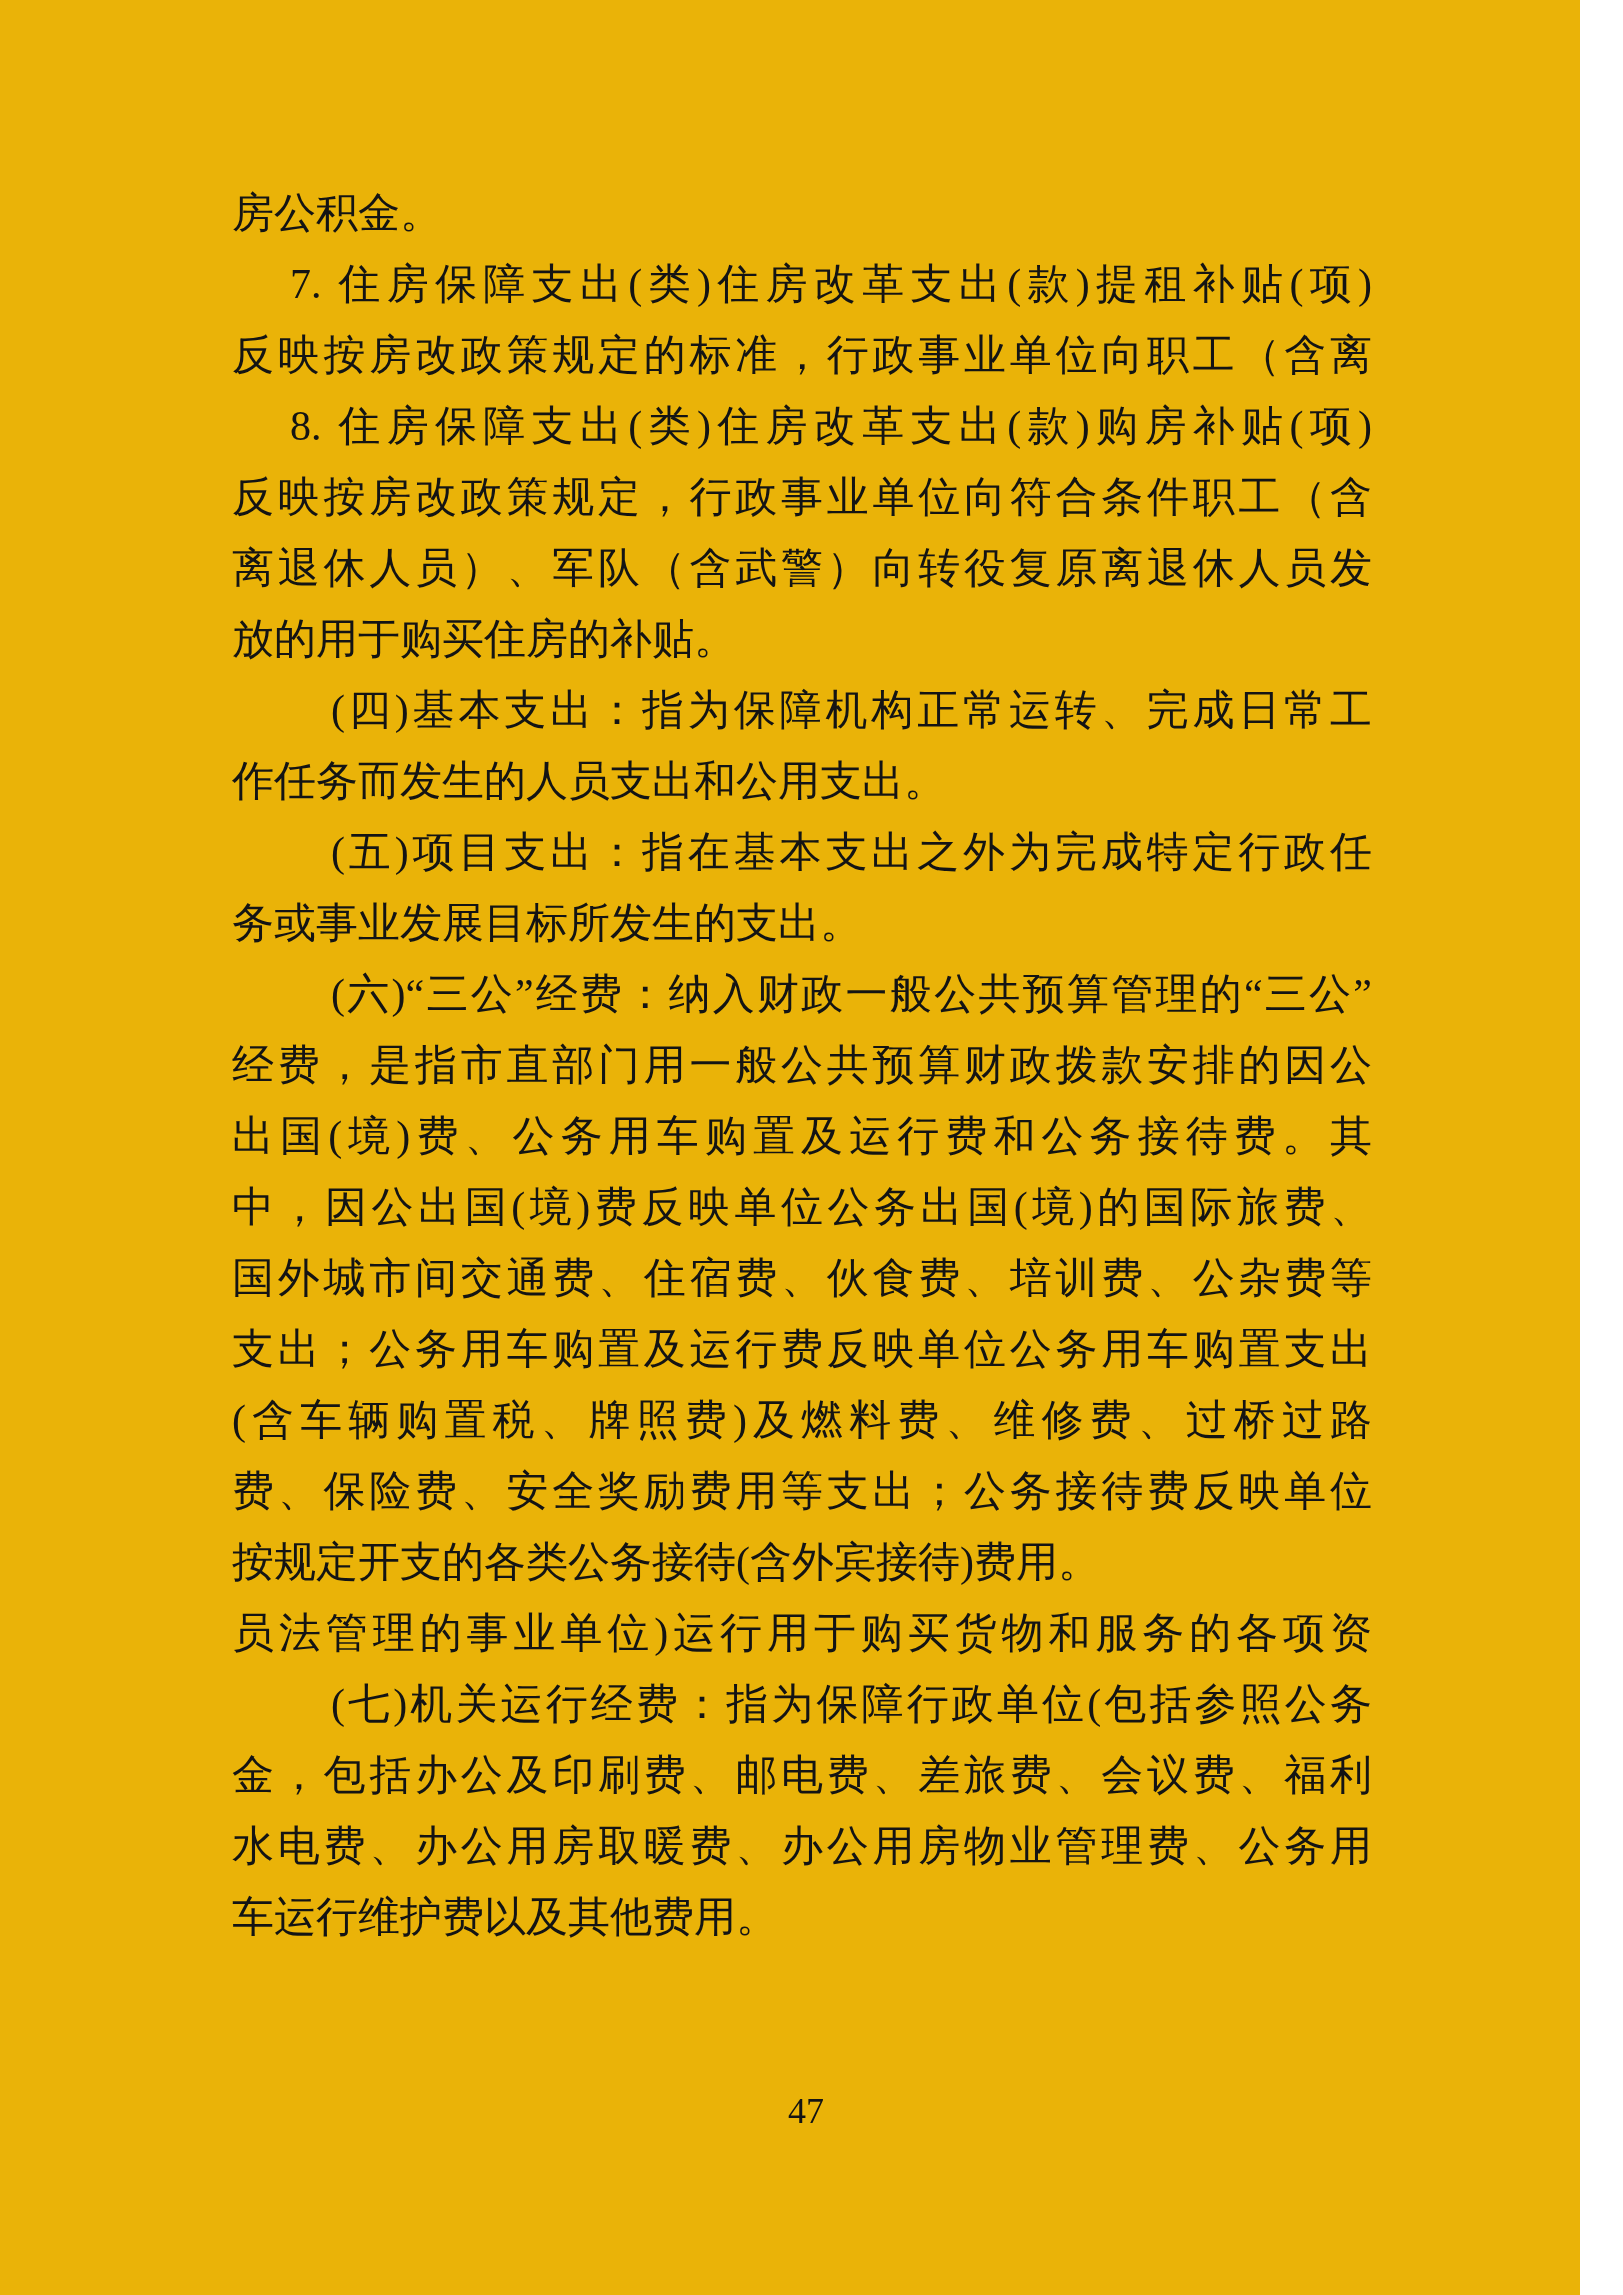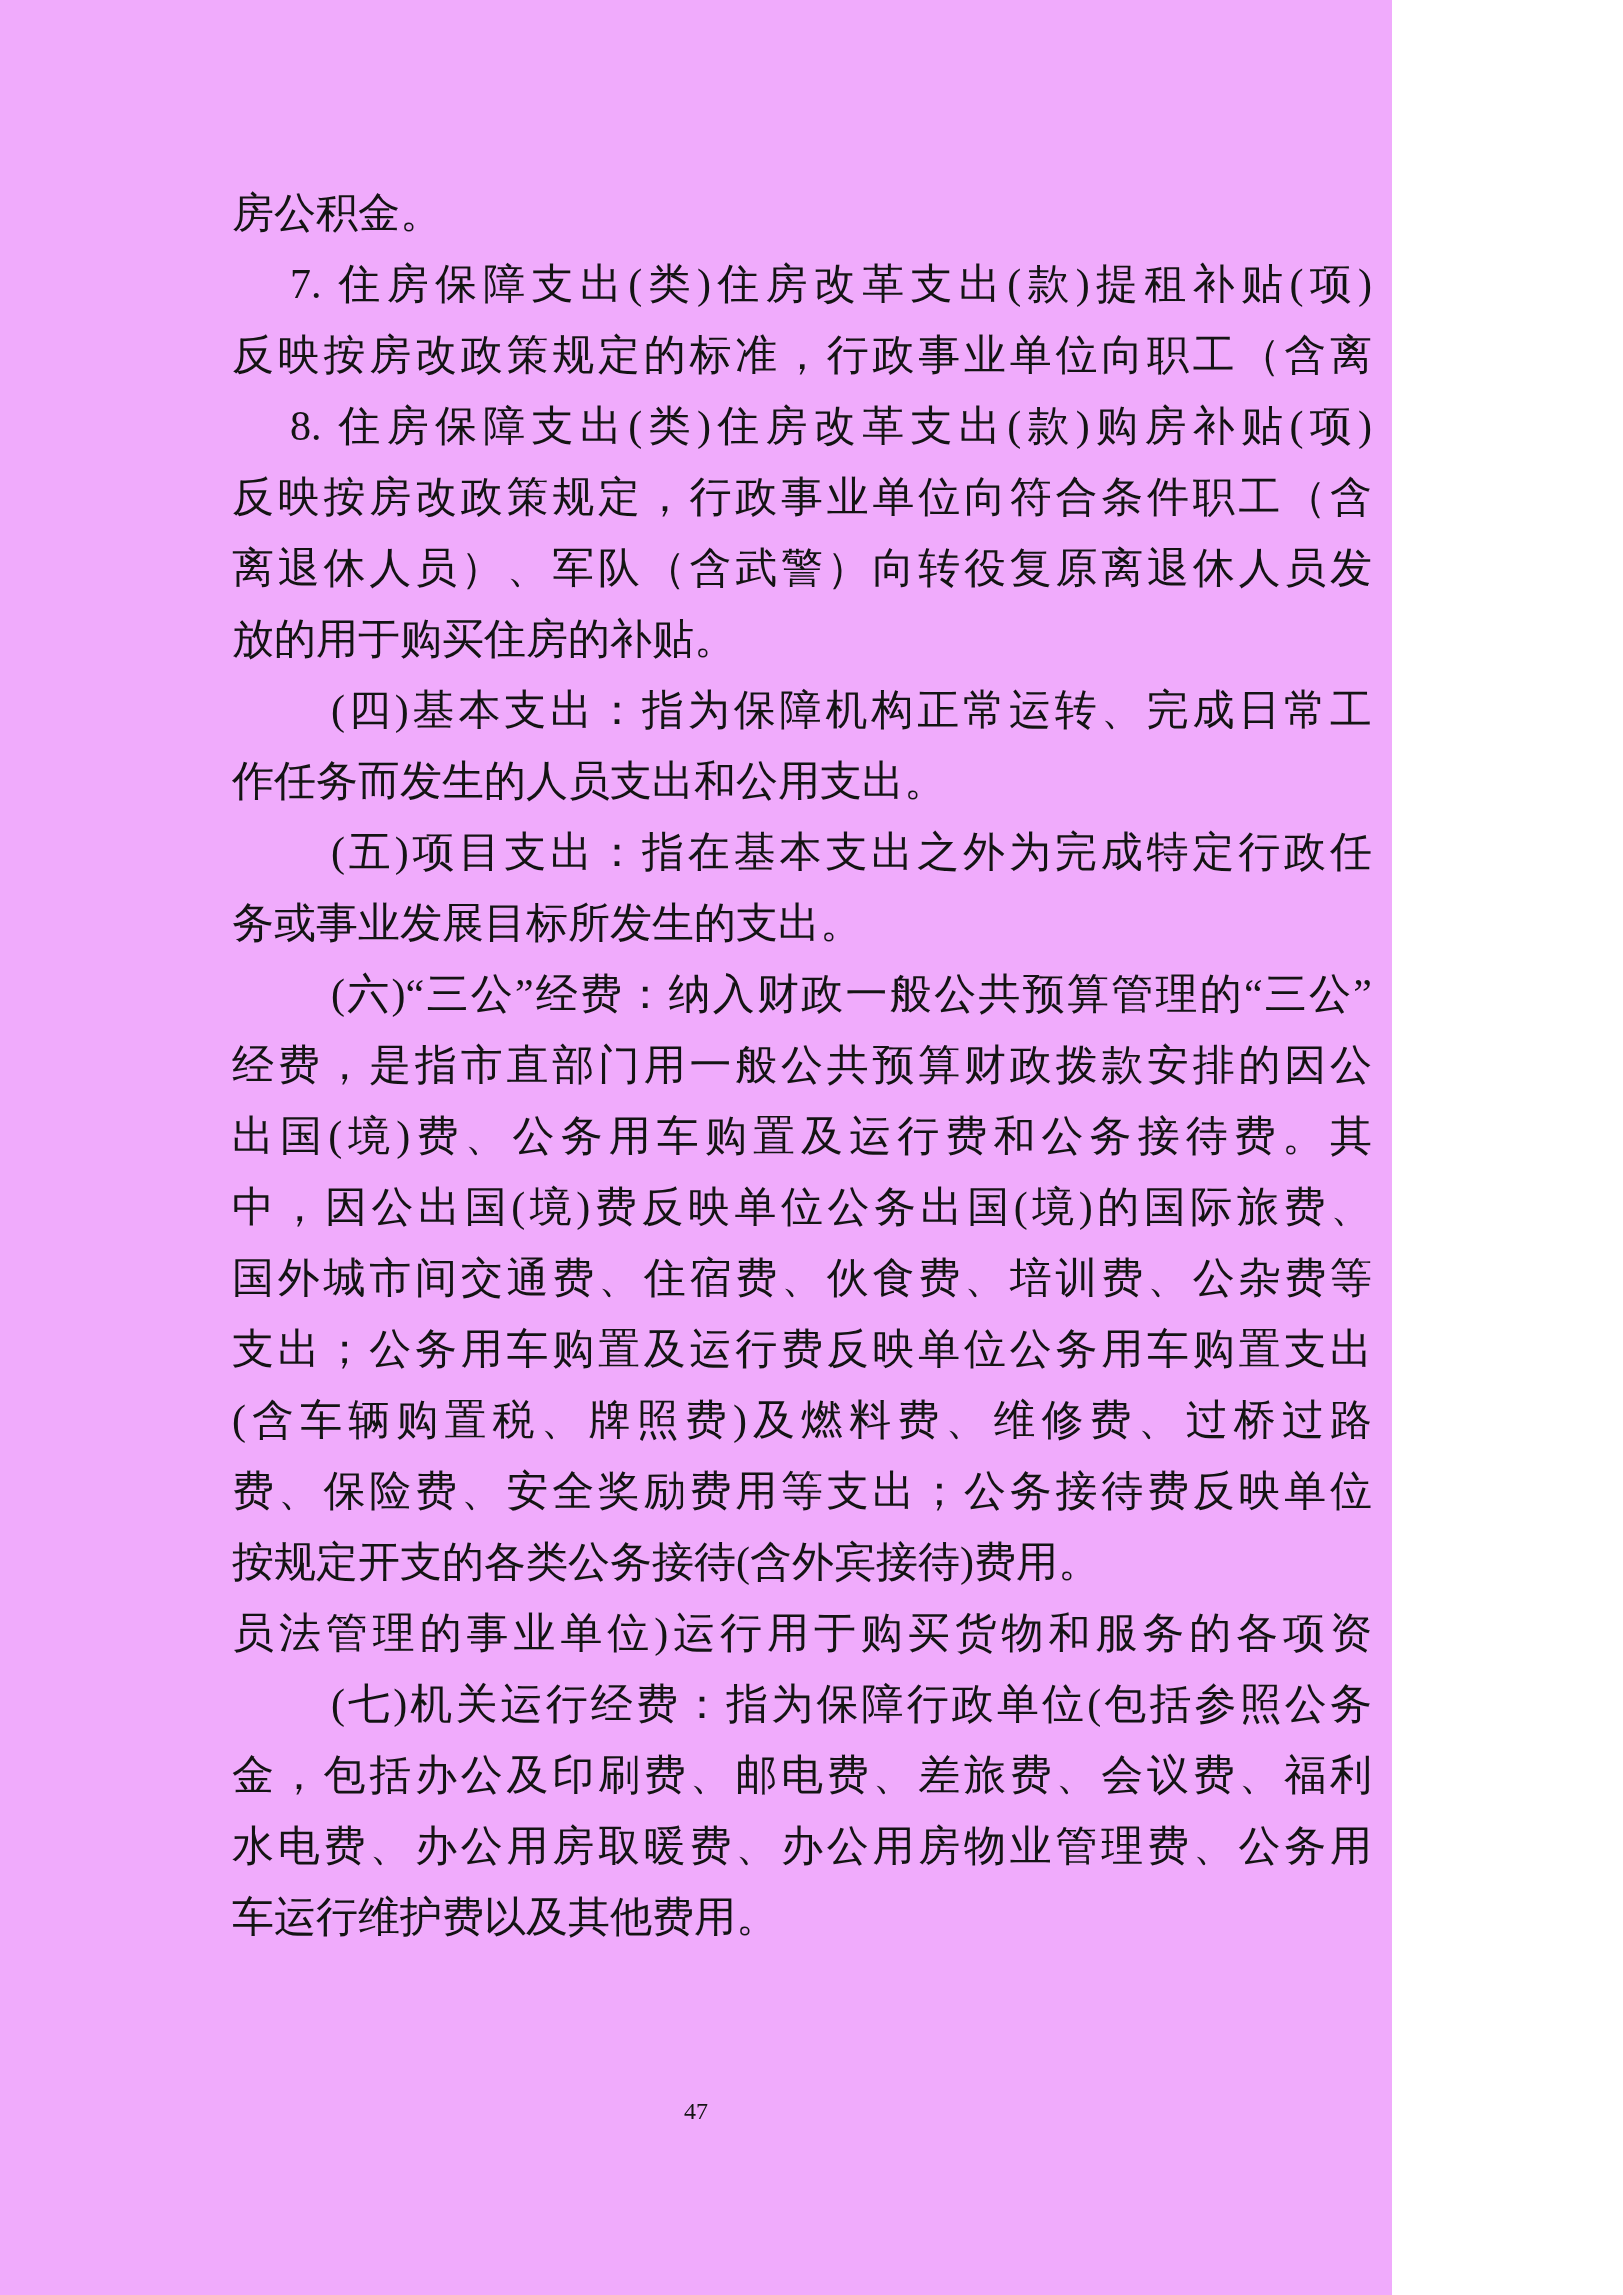--- a/index.html
+++ b/index.html
@@ -2,23 +2,23 @@
 <html lang="zh" style="font-size:11px"><head>
 <meta charset="utf-8">
 <style>
   html, body {
     margin: 0;
     padding: 0;
     background: #ffffff;
   }
   .page {
     position: relative;
-    width: 1392px;
+    width: 1580px;
     height: 2295px;
-    background: #f0abfc;
+    background: #eab308;
     overflow: hidden;
   }
   .doc-body {
     position: absolute;
     left: 232px;
     top: 178px;
     width: 1140px;
     color: #141414;
     font-family: "Liberation Serif", serif;
   }
@@ -44,22 +44,23 @@
     text-indent: 58px;
   }
   .page-number {
     position: absolute;
     top: 2094px;
     left: 0;
     width: 100%;
     text-align: center;
     color: #141414;
     font-family: "Liberation Serif", serif;
-    font-size: 24px;
+    font-size: 36px;
     line-height: 35px;
+    padding-left: 16px;
   }
 </style>
 </head>
 <body>
 
 <div class="page">
   <div class="doc-body" id="doc-body">
       <div class="paragraph">
         <div class="line para-end">房公积金。</div>
       </div>

